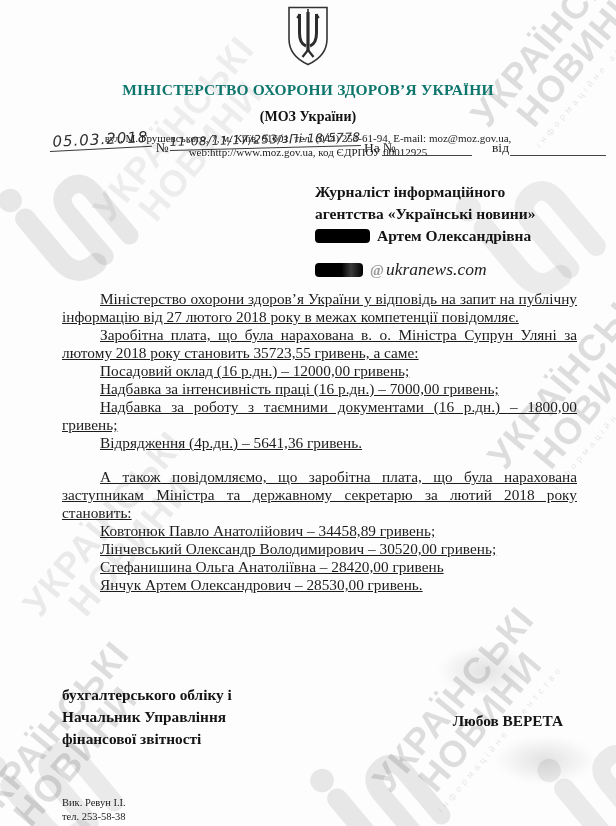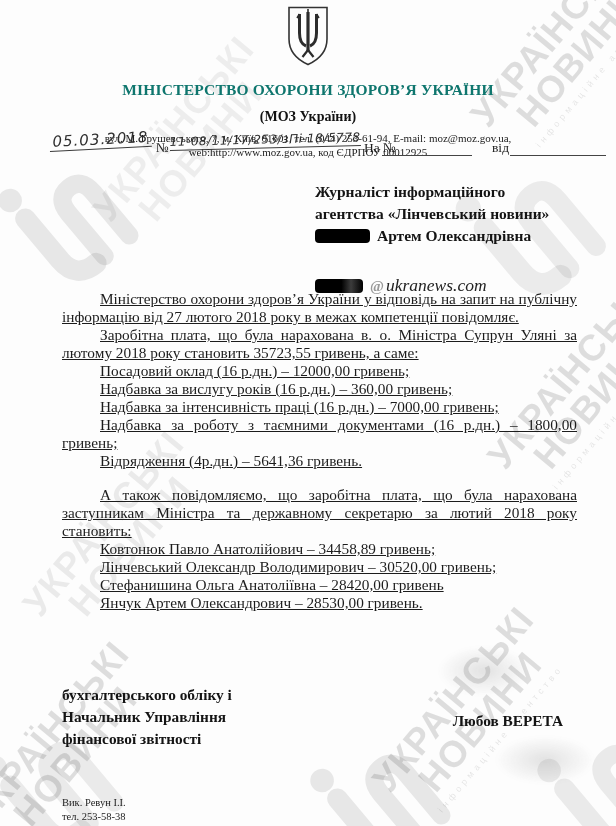--- a/index.html
+++ b/index.html
@@ -50,21 +50,21 @@
     transform:rotate(-1.5deg);transform-origin:left bottom;letter-spacing:.5px;
   }
   .na-label{position:absolute;left:340px;top:9px;margin-left:24px;}
   .na-line{position:absolute;left:382px;top:24px;width:90px;border-bottom:1px solid #444;}
   .vid-label{position:absolute;left:484px;top:9px;margin-left:8px;}
   .vid-line{position:absolute;left:510px;top:24px;width:96px;border-bottom:1px solid #444;}
   
   .recipient{position:absolute;left:315px;top:181px;font-weight:bold;font-size:15.5px;line-height:22px;color:#141414;}
   .redact{display:inline-block;height:14px;background:#000;border-radius:4px;vertical-align:-2px;margin-right:7px;}
   .redact.grad{background:linear-gradient(90deg,#000 55%,#3c3c3c 75%,#000 100%);}
-  .email-line{margin-top:27px;font-weight:normal;}
+  .email-line{margin-top:11px;font-weight:normal;}
   .at-sign{color:#9a9a9a;font-weight:bold;font-size:15px;margin-right:2px;}
   .email-domain{font-style:italic;font-size:17.5px;color:#222;}
   
   .body{position:absolute;left:62px;top:290px;width:515px;font-size:15.3px;line-height:18px;text-align:justify;}
   .body p{margin:0;text-indent:38px;text-decoration:underline;}
   .body .gap{height:16px;}
   
   .sig{position:absolute;left:62px;top:684px;width:515px;font-weight:bold;font-size:15.3px;line-height:22px;color:#141414;}
   .sig-name{position:absolute;right:14px;top:26px;margin-left:30px;}
   
@@ -176,34 +176,33 @@
       <span class="no-label">№</span>
       <span class="hw num-hw">11-08/11/17/253/зПі-18/5778</span>
       <span class="na-label">На №</span>
       <span class="na-line"></span>
       <span class="vid-label">від</span>
       <span class="vid-line"></span>
     </div>
 
     <div class="recipient">
       <div>Журналіст інформаційного</div>
-      <div>агентства «Лінчевський новини»</div>
+      <div>агентства «Українські новини»</div>
       <div>
         <span class="redact" style="width:55px;"></span><span>Артем Олександрівна</span>
       </div>
       <div class="email-line">
         <span class="redact grad" style="width:48px;"></span><span class="at-sign">@</span><span class="email-domain">ukranews.com</span>
       </div>
     </div>
 
     <div class="body">
       <p>Міністерство охорони здоров’я України у відповідь на запит на публічну інформацію від 27 лютого 2018 року в межах компетенції повідомляє.</p>
       <p>Заробітна плата, що була нарахована в. о. Міністра Супрун Уляні за лютому 2018 року становить 35723,55 гривень, а саме:</p>
       <p>Посадовий оклад (16 р.дн.) – 12000,00 гривень;</p>
-      <p>Надбавка за вислугу років (16 р.дн.) – 360,00 гривень;</p>
       <p>Надбавка за інтенсивність праці (16 р.дн.) – 7000,00 гривень;</p>
       <p>Надбавка за роботу з таємними документами (16 р.дн.) – 1800,00 гривень;</p>
       <p>Відрядження (4р.дн.) – 5641,36 гривень.</p>
       <div class="gap"></div>
       <p>А також повідомляємо, що заробітна плата, що була нарахована заступникам Міністра та державному секретарю за лютий 2018 року становить:</p>
       <p>Ковтонюк Павло Анатолійович – 34458,89 гривень;</p>
       <p>Лінчевський Олександр Володимирович – 30520,00 гривень;</p>
       <p>Стефанишина Ольга Анатоліївна – 28420,00 гривень</p>
       <p>Янчук Артем Олександрович – 28530,00 гривень.</p>
     </div>

